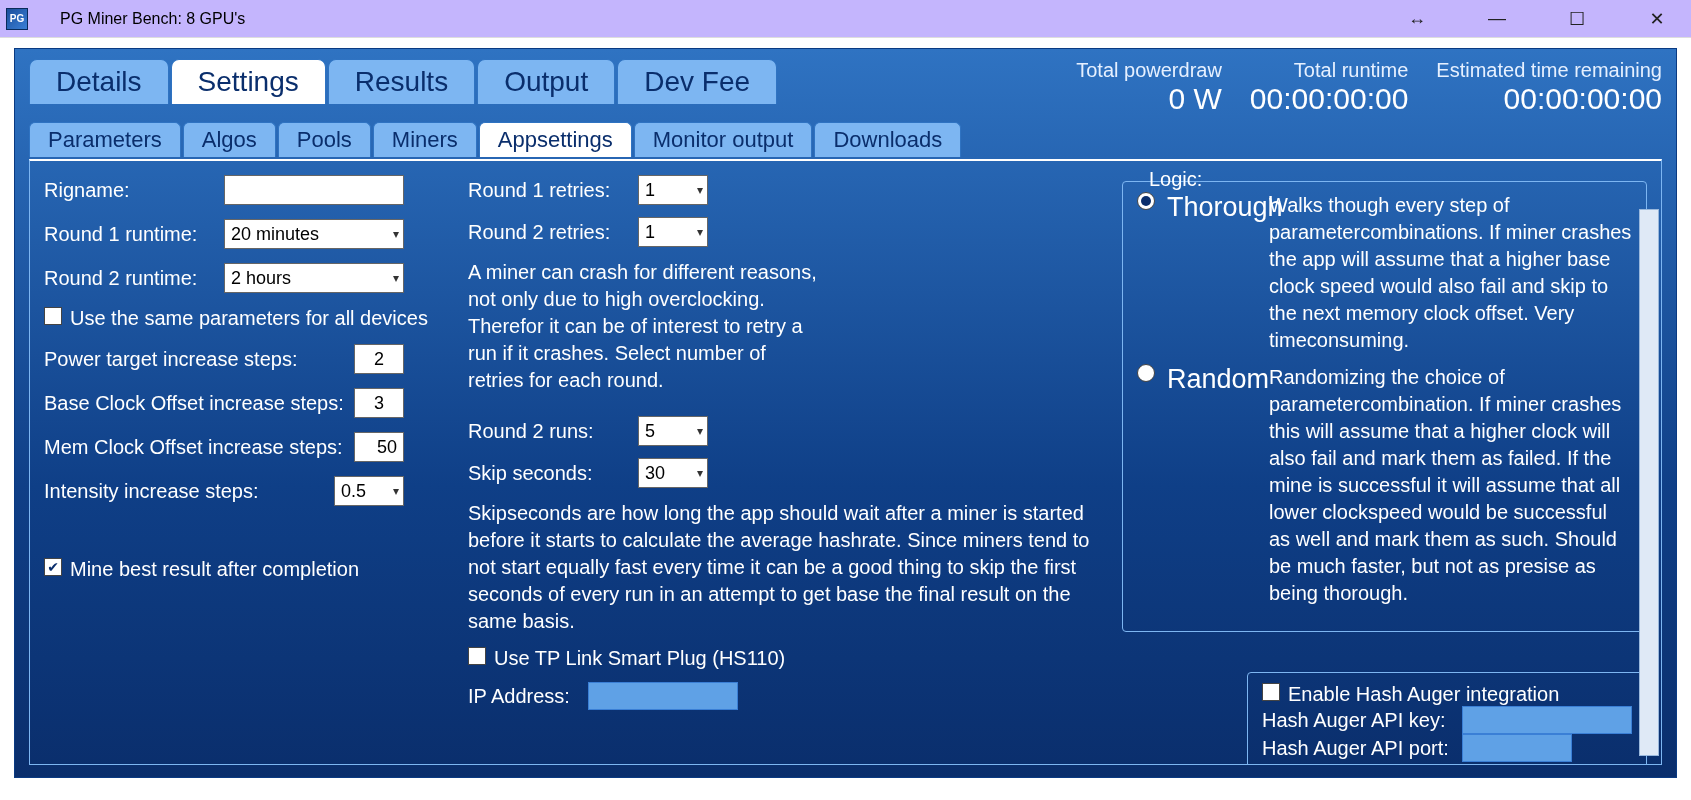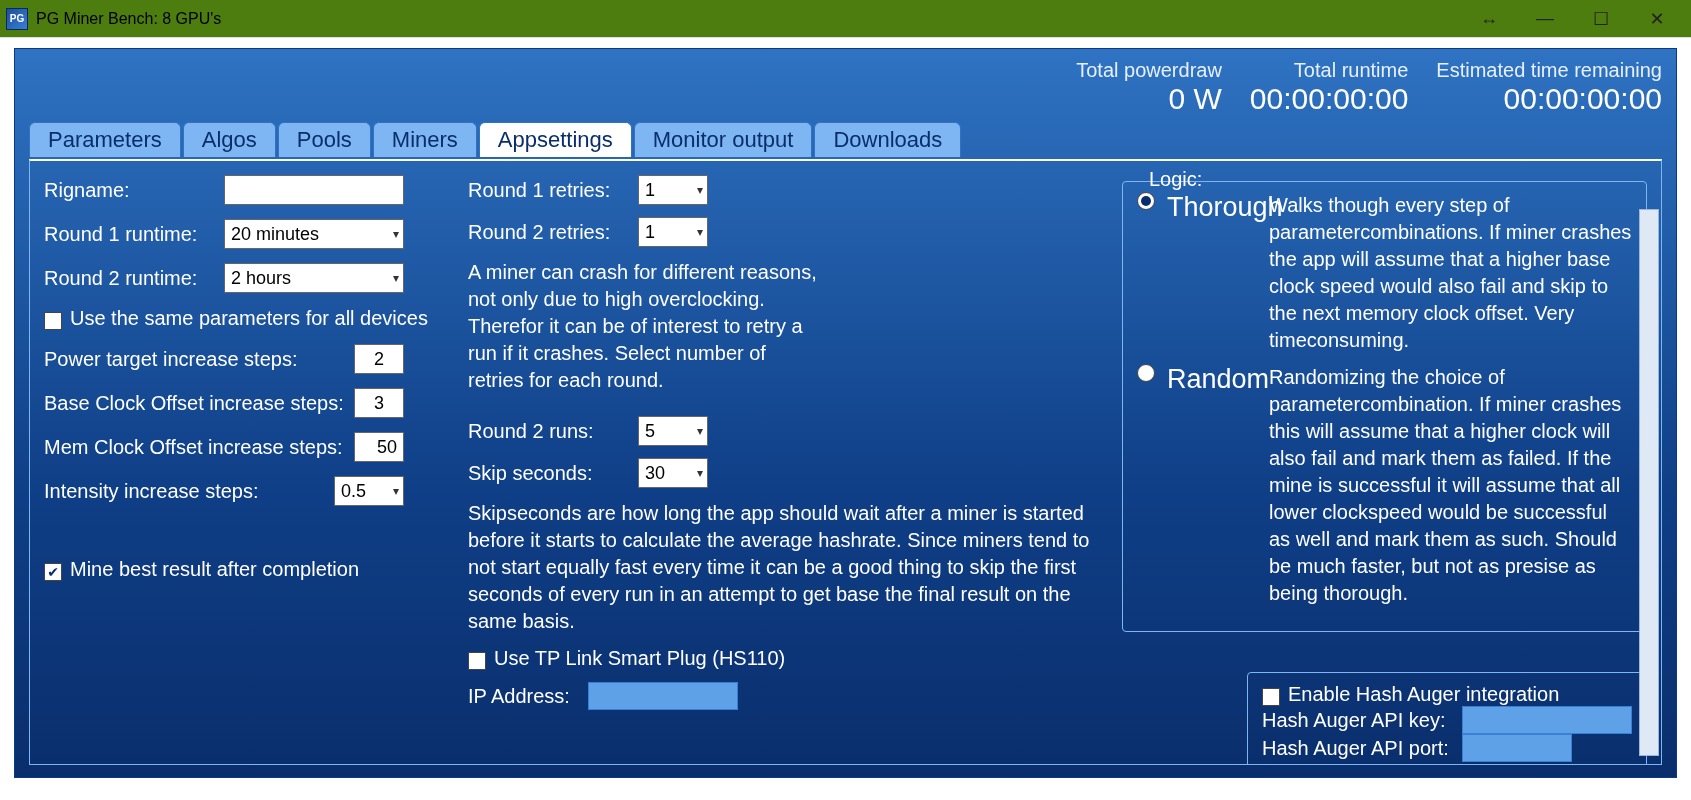--- a/index.html
+++ b/index.html
@@ -7,26 +7,27 @@
     font-family: "Segoe UI", Tahoma, sans-serif;
     background: #fff;
     width: 1691px;
     height: 800px;
     overflow: hidden;
     font-size: 18px;
     color: #fff;
   }
   .titlebar {
     height: 38px;
-    background: #4d7c0f;
+    background: #c4b5fd;
     color: #000;
     display: flex;
     align-items: center;
     padding: 0 6px;
     border-bottom: 1px solid #ddd;
+    gap: 24px;
   }
   .titlebar .app-icon {
     width: 22px; height: 22px;
     background: linear-gradient(135deg,#1b4f9c,#3a7fd6);
     display: flex; align-items: center; justify-content: center;
     font-size: 10px; font-weight: bold; color: #fff;
     margin-right: 8px;
     border: 1px solid #0a2b5a;
   }
   .titlebar .title { flex: 0 0 auto; font-size: 16px; }
@@ -102,21 +103,21 @@
   .txt { font-size: 20px; line-height: 1.35; }
   input[type=text], .select, .numinput {
     background: #fff; color: #000;
     border: 1px solid #666;
     height: 30px; padding: 2px 6px;
     font-size: 18px;
   }
   .select { display: flex; align-items: center; justify-content: space-between; padding-right: 4px; }
   .select .val { flex: 1; }
   .select .caret { font-size: 12px; color: #333; }
-  .chk { display: flex; align-items: flex-end; gap: 8px; }
+  .chk { display: flex; align-items: flex-start; gap: 8px; }
   .chkbox {
     width: 18px; height: 18px; background: #fff; border: 1px solid #444;
     display: inline-flex; align-items: center; justify-content: center;
     font-size: 14px; color: #0a2e6c; line-height: 1;
   }
   .radio {
     width: 18px; height: 18px; border-radius: 50%;
     background: #fff; border: 1px solid #444;
     display: inline-flex; align-items: center; justify-content: center;
   }
@@ -151,20 +152,27 @@
   <span class="spacer"></span>
   <span class="winbtn">↔</span>
   <span class="winbtn">—</span>
   <span class="winbtn">☐</span>
   <span class="winbtn">✕</span>
 </div>
 
 <div class="app">
 
   <div class="toprow">
+    <div class="maintabs">
+      <div class="maintab">Details</div>
+      <div class="maintab active">Settings</div>
+      <div class="maintab">Results</div>
+      <div class="maintab">Output</div>
+      <div class="maintab">Dev Fee</div>
+    </div>
     <div class="stats">
       <div class="stat">
         <span class="label">Total powerdraw</span>
         <span class="value">0 W</span>
       </div>
       <div class="stat">
         <span class="label">Total runtime</span>
         <span class="value">00:00:00:00</span>
       </div>
       <div class="stat">

